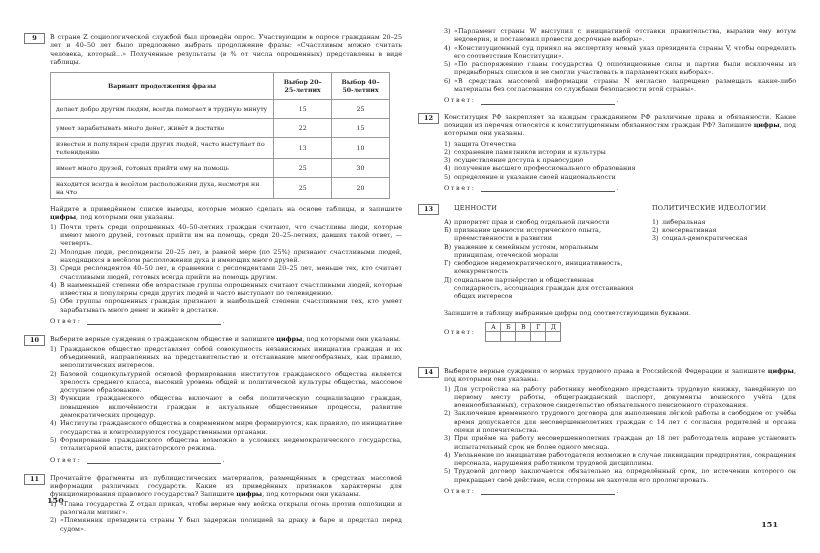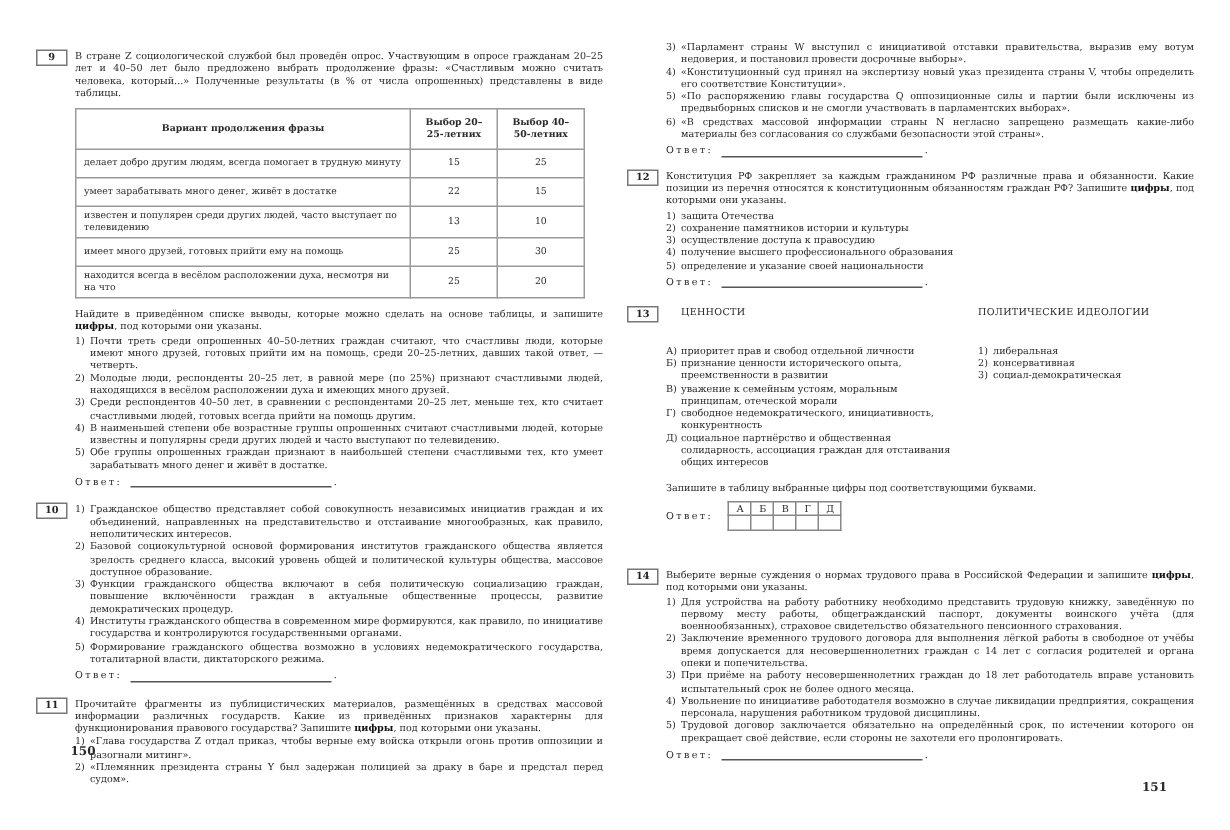--- a/index.html
+++ b/index.html
@@ -52,21 +52,21 @@
   ol.opts li .n { position: absolute; left: 0; top: 0; }
 
   .answer { margin-top: 3px; display: flex; align-items: flex-end; }
   .answer .lbl { letter-spacing: 1.6px; margin-right: 6px; }
   .answer .line { display: inline-block; width: 134px; border-bottom: 1px solid #555; height: 7px; }
   .answer .dot { margin-left: 1px; }
 
   .cols { display: flex; margin-top: 4px; }
   .cols .c1 { width: 198px; }
   .cols .c2 { margin-left: 18px; width: 150px; }
-  .colhead { letter-spacing: 0.2px; margin-bottom: 17px; }
+  .colhead { letter-spacing: 0.2px; margin-bottom: 5px; }
   ol.letters { list-style: none; }
   ol.letters li { position: relative; padding-left: 10px; }
   ol.letters li .n { position: absolute; left: 0; top: 0; }
 
   .lettertable-row { display: flex; align-items: center; margin-top: 5px; }
   .lettertable-row .lbl { letter-spacing: 1.6px; margin-right: 10px; }
   table.letters-grid { border-collapse: collapse; font-size: 6.4px; }
   table.letters-grid td { border: 1px solid #888; width: 15px; height: 9.5px; text-align: center; line-height: 8px; }
 
   .pagenum { position: absolute; font-weight: bold; font-size: 8px; }
@@ -129,20 +129,21 @@
     </ol>
     <div class="answer">
       <span class="lbl">Ответ:</span>
       <span class="line"></span>
         <span class="dot">.</span>
     </div>
   </div>
 
   <div class="task" style="margin-top:10px;">
     <div class="qnum">10</div>
+    <div class="prompt"><span>Выберите верные суждения о гражданском обществе и запишите </span><b>цифры</b><span>, под которыми они указаны.</span></div>
     <ol class="opts">
       <li><span class="n">1)</span><span>Гражданское общество представляет собой совокупность независимых инициатив граждан и их объединений, направленных на представительство и отстаивание многообразных, как правило, неполитических интересов.</span></li>
       <li><span class="n">2)</span><span>Базовой социокультурной основой формирования институтов гражданского общества является зрелость среднего класса, высокий уровень общей и политической культуры общества, массовое доступное образование.</span></li>
       <li><span class="n">3)</span><span>Функции гражданского общества включают в себя политическую социализацию граждан, повышение включённости граждан в актуальные общественные процессы, развитие демократических процедур.</span></li>
       <li><span class="n">4)</span><span>Институты гражданского общества в современном мире формируются, как правило, по инициативе государства и контролируются государственными органами.</span></li>
       <li><span class="n">5)</span><span>Формирование гражданского общества возможно в условиях недемократического государства, тоталитарной власти, диктаторского режима.</span></li>
     </ol>
     <div class="answer">
       <span class="lbl">Ответ:</span>
       <span class="line"></span>

